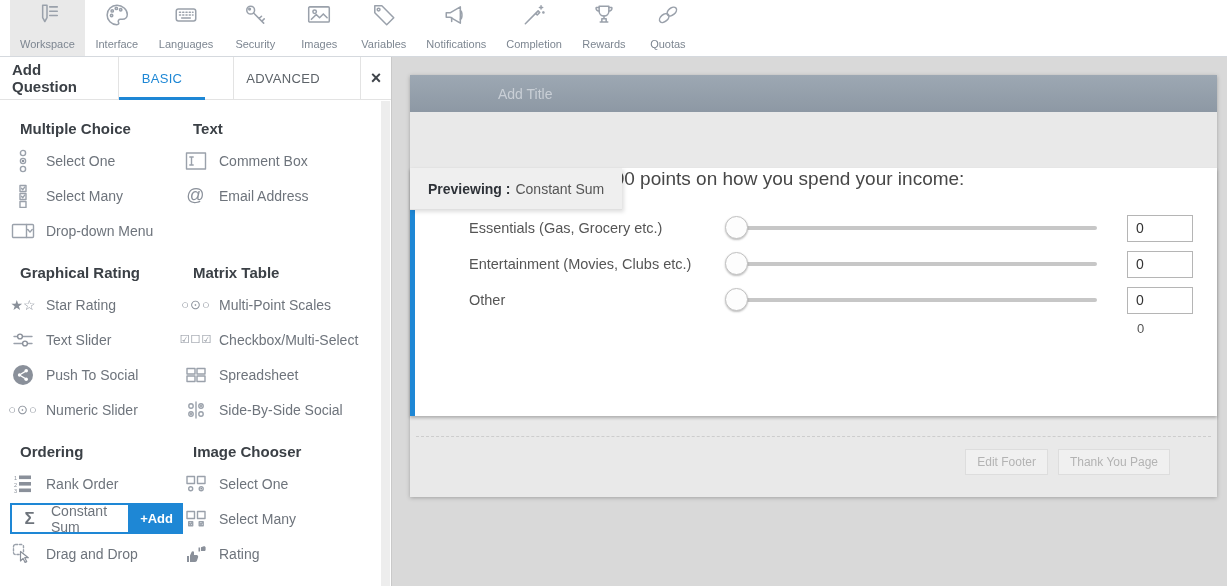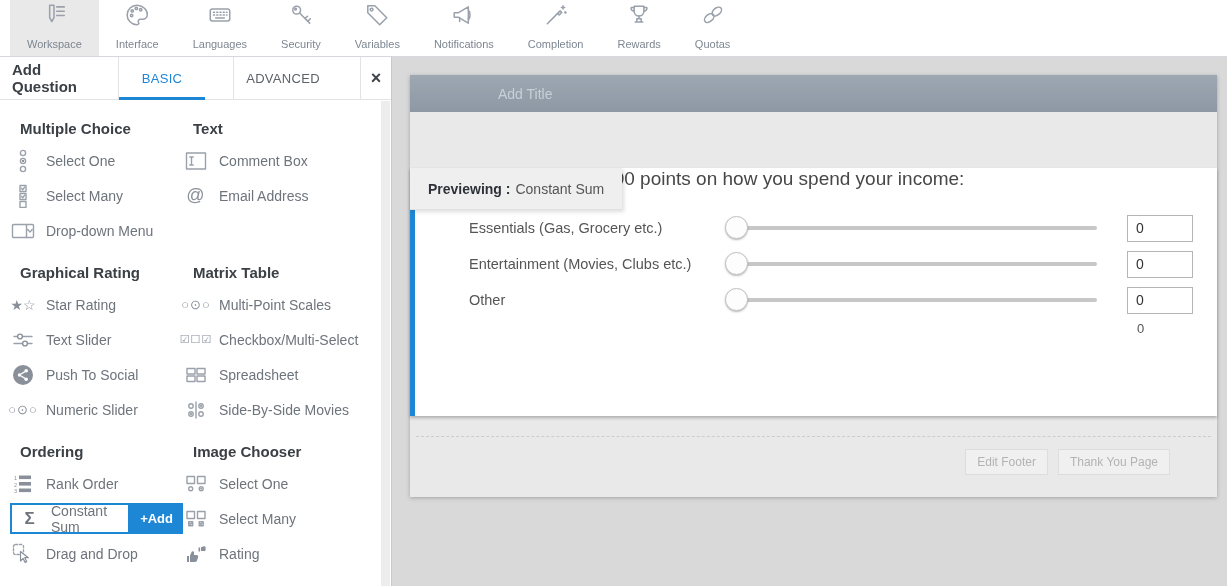--- a/index.html
+++ b/index.html
@@ -4,21 +4,21 @@
 <style>
   * { margin:0; padding:0; box-sizing:border-box; }
   html,body { width:1227px; height:586px; overflow:hidden; }
   body { position:relative; background:#d9d9d9; font-family:"Liberation Sans", sans-serif; }
   svg { display:block; }
   .st { fill:none; stroke:#9aa1ab; stroke-width:1.4; stroke-linecap:round; stroke-linejoin:round; }
 
   
   .toolbar { position:absolute; left:0; top:0; width:1227px; height:57px; background:#ffffff;
              border-bottom:1px solid #d5d9de; display:flex; align-items:stretch; padding-left:10px; z-index:6; }
-  .tb-item { min-width:64px; padding:0 17px; display:flex; flex-direction:column; align-items:center;
+  .tb-item { min-width:64px; padding:0 10px; display:flex; flex-direction:column; align-items:center;
              justify-content:flex-end; gap:10px; cursor:pointer; padding-bottom:6px; }
   .tb-item.selected { background:#e9e9e9; }
   .tb-label { font-size:11px; color:#7d8691; white-space:nowrap; }
 
   
   .left-panel { position:absolute; left:0; top:57px; width:392px; height:529px; background:#fff;
                 border-right:1px solid #c9c9c9; z-index:5; }
   .panel-header { height:43px; border-bottom:1px solid #e3e3e3; display:flex; align-items:stretch;gap:28px; }
   .panel-title { flex:1; display:flex; align-items:center; padding-left:12px; font-weight:bold;
                  font-size:15px; color:#3b4046; }
@@ -116,20 +116,30 @@
           <circle class="st" cx="8" cy="7.5" r="3.6"></circle>
           <circle class="st" cx="7" cy="6.5" r="0.8"></circle>
           <path class="st" d="M10.7 10.2 20 19.5M15.8 15.3l2.2-2.2M18.3 17.8l2.2-2.2"></path>
         </svg>
     </span>
     <span class="tb-label">Security</span>
   </div>
   <div class="tb-item">
     <span class="ic">
       <svg width="26" height="26" viewBox="0 0 24 24">
+          <rect class="st" x="2.5" y="4.5" width="19" height="14" rx="1"></rect>
+          <circle class="st" cx="8" cy="9" r="1.6"></circle>
+          <path class="st" d="M5 16l4.5-4.5 3 3L16 11l3.5 3.5"></path>
+        </svg>
+    </span>
+    <span class="tb-label">Images</span>
+  </div>
+  <div class="tb-item">
+    <span class="ic">
+      <svg width="26" height="26" viewBox="0 0 24 24">
           <path class="st" d="M3.5 3.5h6.5L21 14.5 14.5 21 3.5 10z"></path>
           <circle class="st" cx="7" cy="7" r="1.3"></circle>
         </svg>
     </span>
     <span class="tb-label">Variables</span>
   </div>
   <div class="tb-item">
     <span class="ic">
       <svg width="26" height="26" viewBox="0 0 24 24">
           <path class="st" d="M3 10h3.5L16 4.5v15L6.5 14H3z"></path>
@@ -293,21 +303,21 @@
             <svg width="20" height="20" viewBox="0 0 20 20">
                 <path class="st" d="M10 2v16"></path>
                 <circle class="st" cx="5" cy="6" r="2.2"></circle>
                 <circle class="st" cx="15" cy="6" r="2.2"></circle>
                 <circle cx="15" cy="6" r="1" fill="#8a909a"></circle>
                 <circle class="st" cx="5" cy="14" r="2.2"></circle>
                 <circle cx="5" cy="14" r="1" fill="#8a909a"></circle>
                 <circle class="st" cx="15" cy="14" r="2.2"></circle>
               </svg>
           </span>
-          <span>Side-By-Side Movies</span>
+          <span>Side-By-Side Social</span>
         </div>
       </div>
     </div>
 
     <div class="band">
       <div>
         <div class="section-title">Ordering</div>
         <div class="item">
           <span class="ic">
             <svg width="20" height="20" viewBox="0 0 20 20">

